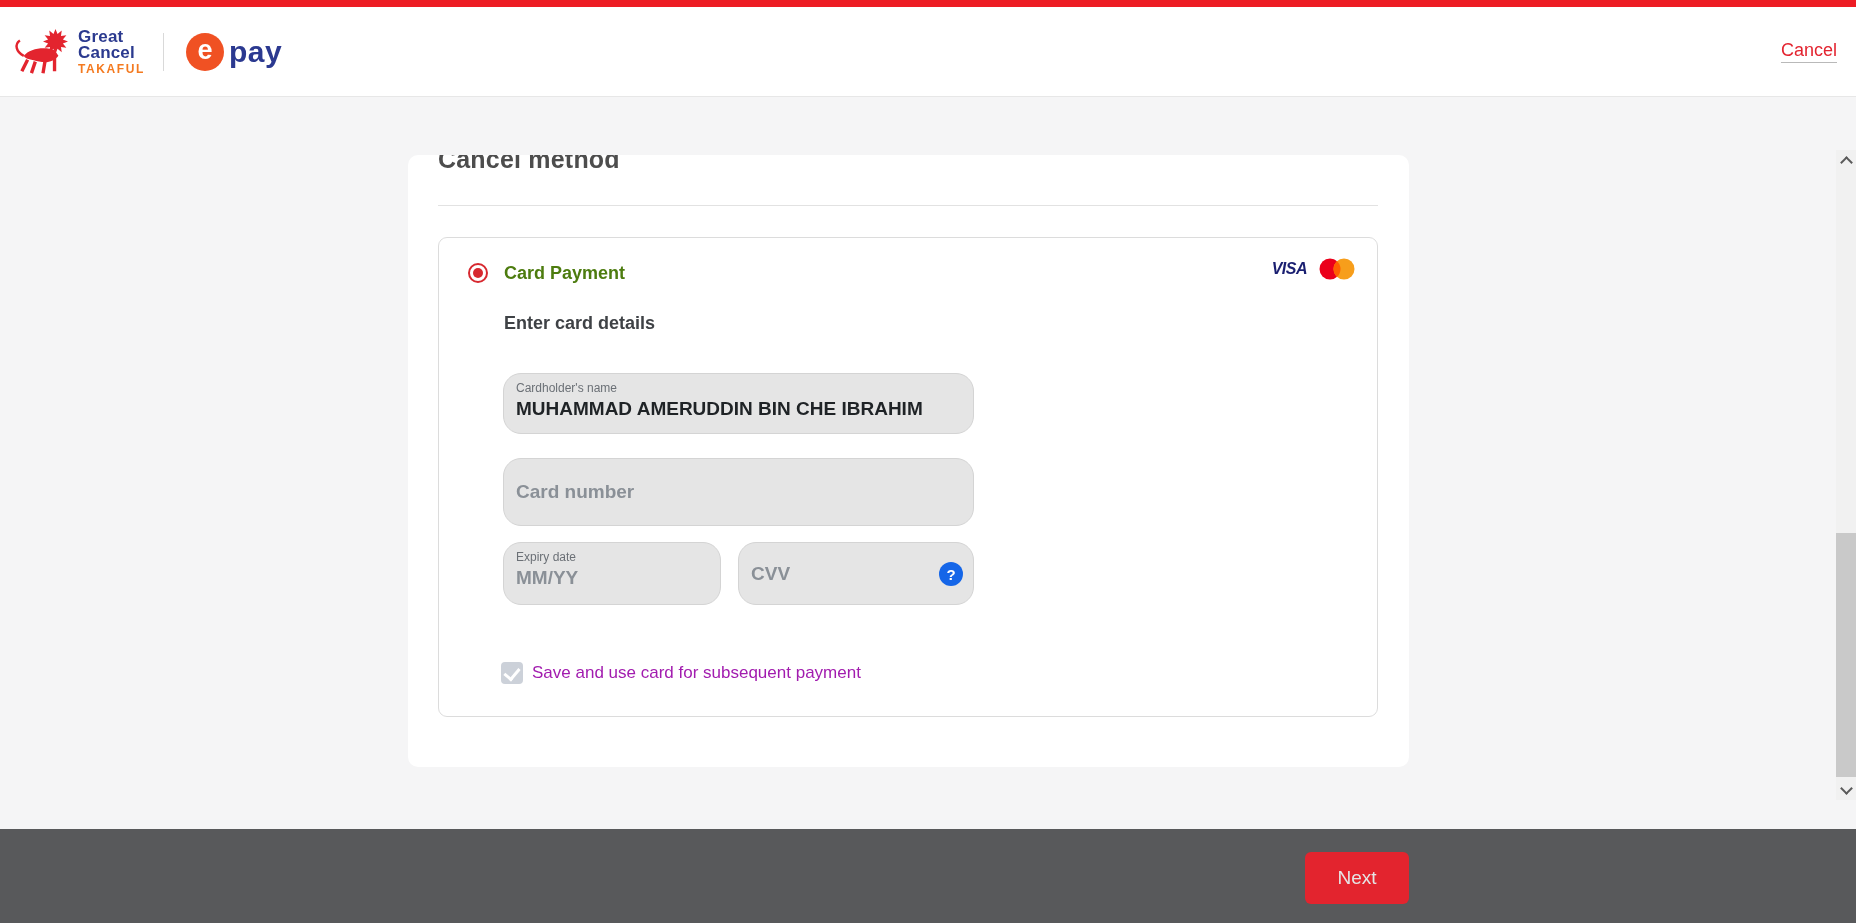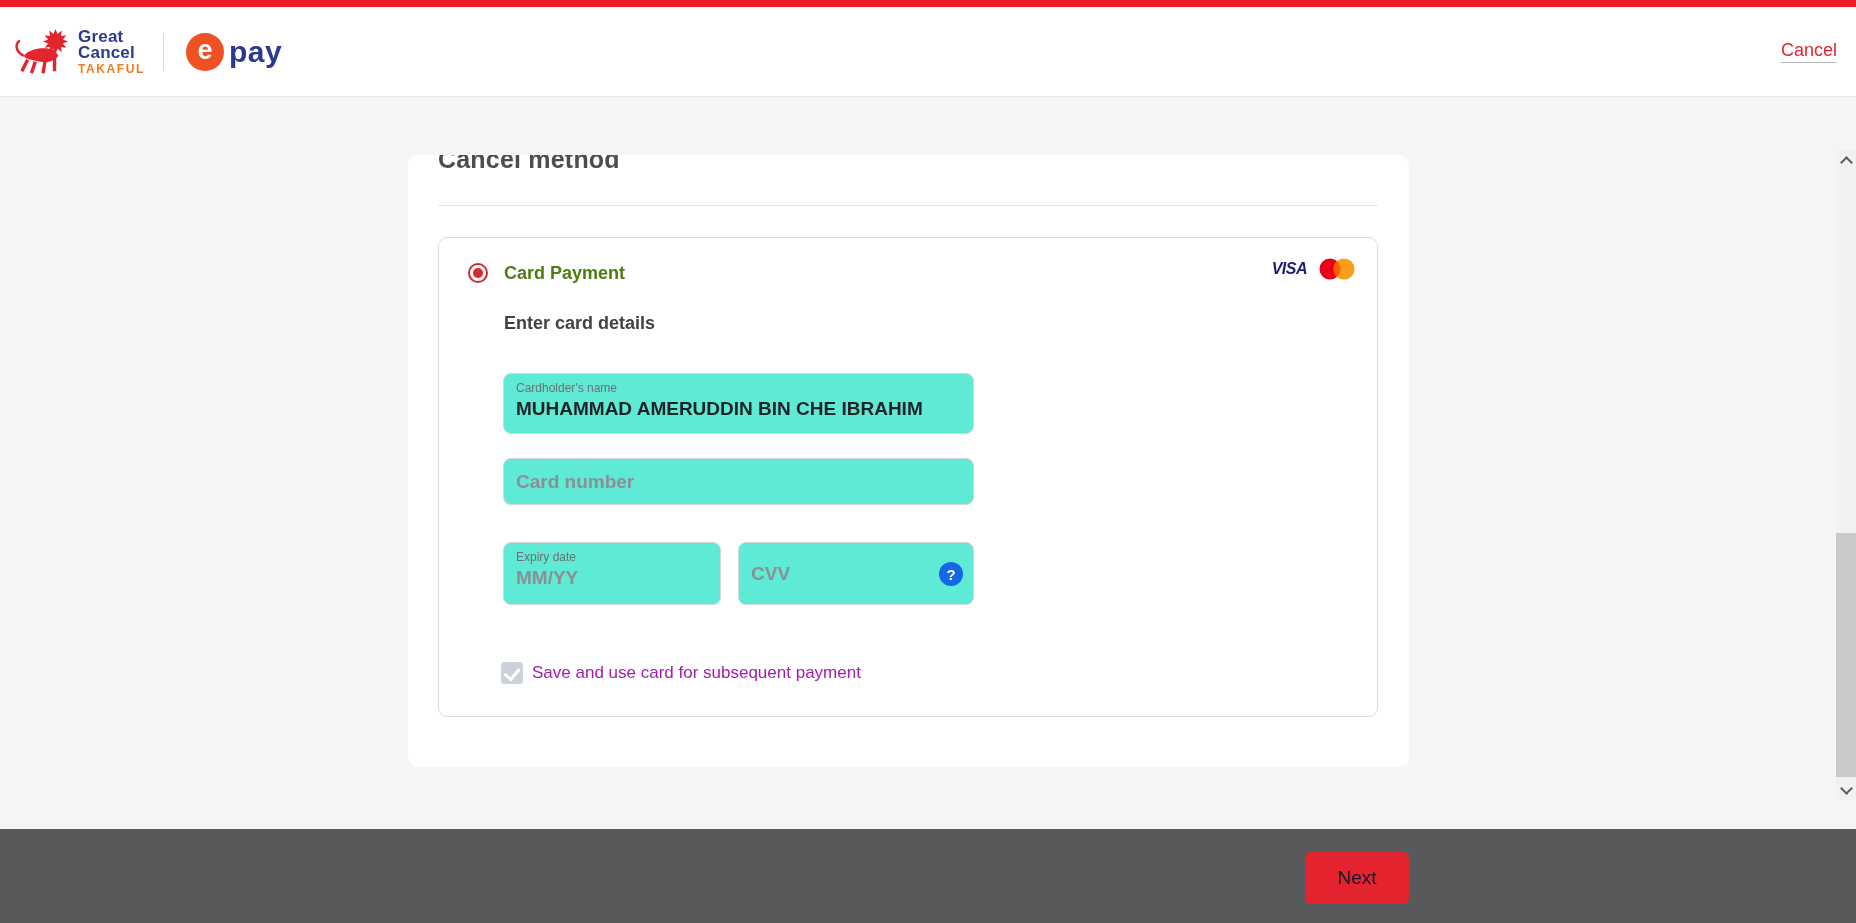--- a/index.html
+++ b/index.html
@@ -60,32 +60,32 @@
     border-radius:50%; background:#d7282f;
   }
   .method-label { position:absolute; left:65px; top:25px; font-size:18px; font-weight:600; color:#4d7c0f; }
   
   .brand-logos { position:absolute; right:22px; top:20px; display:flex; align-items:center; gap:12px; }
   .visa-text { color:#1a1f71; font-size:16px; font-weight:bold; font-style:italic; letter-spacing:-.5px; }
   .mc-svg { width:36px; height:22px; display:block; }
   .enter-details { position:absolute; left:65px; top:75px; font-size:18px; font-weight:bold; color:#3f4246; }
   
   .field {
-    position:absolute; border:1px solid #d4d4d4; border-radius:8px; background:#5eead4;
+    position:absolute; border:1px solid #d4d4d4; border-radius:18px; background:#e5e5e5;
     padding:7px 12px 0 12px;
   }
   .field-label { display:block; font-size:12px; color:#6b7076; line-height:14px; }
   .field input {
     border:none; outline:none; width:100%; background:transparent;
     font-family:"Liberation Sans", sans-serif; font-size:19px; color:#1f2326; padding:0;font-weight:bold;
   }
   .field input::placeholder { color:#8a9097; opacity:1; }
   .f-name   { left:64px;  top:135px; width:471px; height:61px; }
   .f-name input { margin-top:3px; }
-  .f-number { left:64px;  top:220px; width:471px; height:47px; padding-top:0; display:flex; align-items:center; }
+  .f-number { left:64px;  top:220px; width:471px; height:68px; padding-top:0; display:flex; align-items:center; }
   .f-expiry { left:64px;  top:304px; width:218px; height:63px; }
   .f-expiry input { margin-top:3px; }
   .f-cvv    { left:299px; top:304px; width:236px; height:63px; padding-top:0; display:flex; align-items:center; }
   .help-badge {
     position:absolute; right:10px; top:19px; width:24px; height:24px; border-radius:50%;
     background:#1566e8; color:#ffffff; font-size:15px; font-weight:bold;
     display:flex; align-items:center; justify-content:center; cursor:pointer;
   }
   
   .save-row { position:absolute; left:62px; top:424px; display:flex; align-items:center; }
@@ -94,21 +94,21 @@
   }
   .checkbox::after {
     content:""; position:absolute; left:6px; top:3px; width:7px; height:12px;
     border:solid #ffffff; border-width:0 3px 3px 0; transform:rotate(40deg);
   }
   .save-label { margin-left:9px; font-size:17px; color:#a21caf; }
   
   .footer { position:absolute; left:0; bottom:0; width:100%; height:94px; background:#58595b; }
   .next-btn {
     position:absolute; left:1305px; top:23px; width:104px; height:52px;
-    background:#e3242e; color:#0f172a; font-size:19px; border:none; border-radius:6px;
+    background:#e3242e; color:#e5e5e5; font-size:19px; border:none; border-radius:6px;
     font-family:"Liberation Sans", sans-serif; cursor:pointer;
   }
   
   .scrollbar { position:absolute; right:0; top:150px; width:20px; height:650px; background:#f1f1f1; }
   .sb-btn { position:absolute; left:0; width:20px; height:20px; background:#f1f1f1; cursor:pointer; }
   .sb-up { top:0; }
   .sb-down { bottom:0; }
   .sb-btn::after {
     content:""; position:absolute; left:6px; width:7px; height:7px;
     border:solid #5a5a5a; border-width:2px 0 0 2px;

